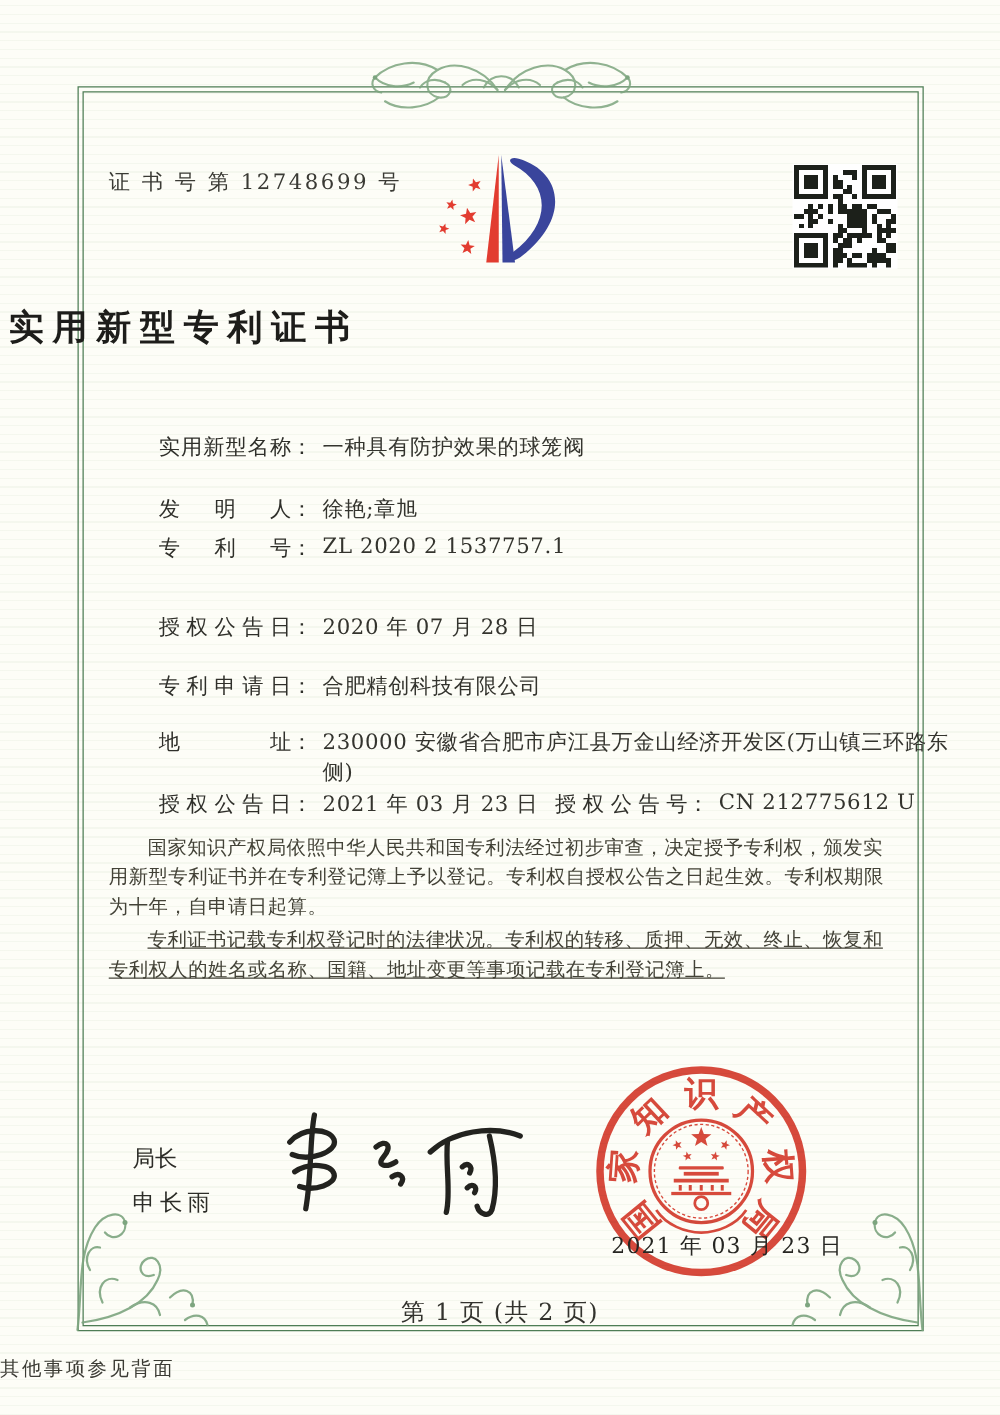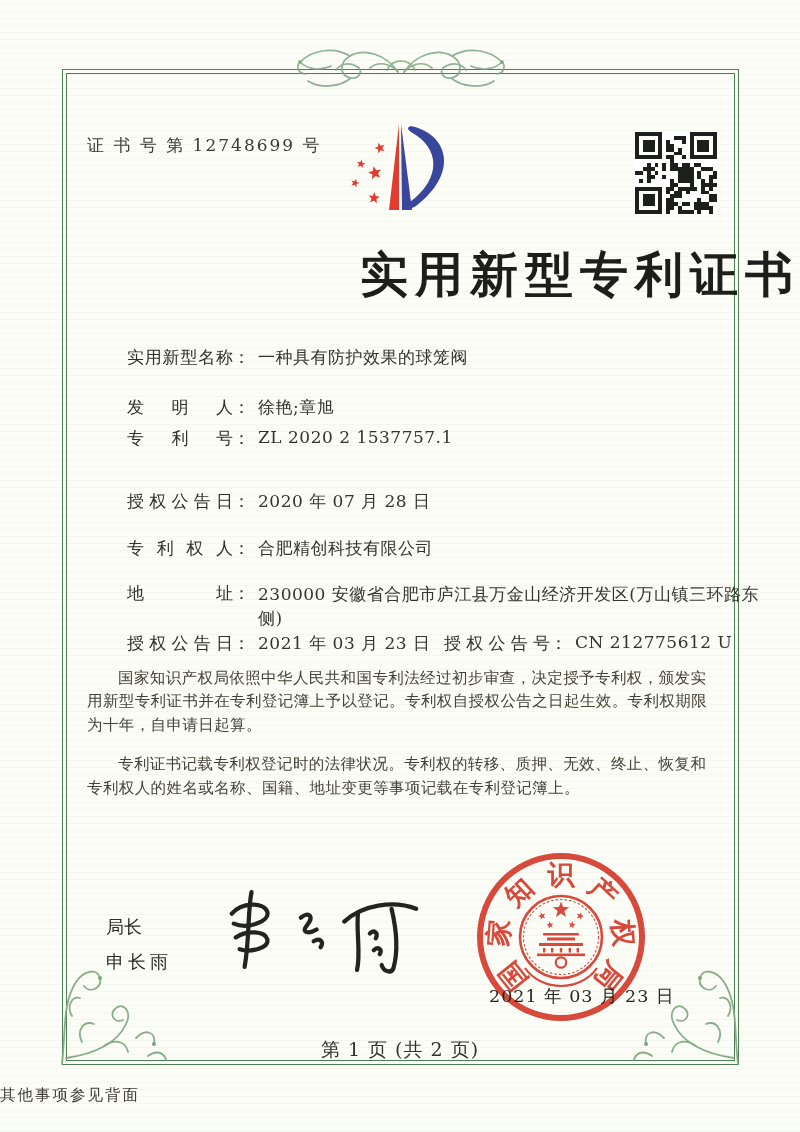--- a/index.html
+++ b/index.html
@@ -26,39 +26,39 @@
   .ornament{position:absolute; pointer-events:none;}
   
   .cert-no{
     position:absolute; left:87px; top:134px;
     font-size:17px; letter-spacing:2px; color:#3a3a34;
   }
   .logo{position:absolute; left:345px; top:110px; width:115px; height:105px;}
   .qr{position:absolute; left:634px; top:131px; width:82px; height:82px; background:#fff; padding:1px;}
   .title{
     position:absolute; left:0; top:243px; width:100%;
-    text-align:right; font-size:48px; font-weight:600;
+    text-align:left; font-size:28px; font-weight:600;
     letter-spacing:7px; text-indent:7px; color:#1d1d1a;
   }
   
   .frow{position:absolute; left:87px; white-space:nowrap; font-size:17px;margin-left:40px;}
   .flabel{
     display:inline-block; width:106px; vertical-align:top;
     text-align:justify; text-align-last:justify; color:#2f2f2a;
   }
   .fcolon{display:inline-block; vertical-align:top; margin-right:8px; color:#2f2f2a;}
   .fvalue{display:inline-block; vertical-align:top; color:#34342e; letter-spacing:0.5px;}
   .fvalue.wrap{white-space:normal; width:505px; line-height:24px;}
   
   .notice{position:absolute; left:87px; top:667px; width:626px;}
   .notice p{
     margin:0; font-size:15.5px; line-height:23.4px;
     text-indent:2em; color:#434237; letter-spacing:0.4px;
   }
-  .notice p + p{margin-top:16px;}
+  .notice p + p{margin-top:4px;text-decoration:underline;}
   
   .signer-title{position:absolute; left:106px; top:915px; font-size:18px; color:#2c2c27;}
   .signer-name{position:absolute; left:106px; top:950px; font-size:18px; letter-spacing:4px; color:#2c2c27;}
   .signature{position:absolute; left:218px; top:878px; width:212px; height:104px;}
   
   .seal{
     position:absolute; left:473px; top:849px; width:176px; height:176px;
     mix-blend-mode:multiply; opacity:0.93;
   }
   .seal svg{position:absolute; left:0; top:0;}
@@ -297,21 +297,21 @@
   <div class="frow" style="top:396px;">
     <span class="flabel">发明人</span><span class="fcolon">：</span><span class="fvalue">徐艳;章旭</span>
   </div>
   <div class="frow" style="top:427px;">
     <span class="flabel">专利号</span><span class="fcolon">：</span><span class="fvalue">ZL 2020 2 1537757.1</span>
   </div>
   <div class="frow" style="top:490px;">
     <span class="flabel">授权公告日</span><span class="fcolon">：</span><span class="fvalue">2020 年 07 月 28 日</span>
   </div>
   <div class="frow" style="top:537px;">
-    <span class="flabel">专利权人</span><span class="fcolon">：</span><span class="fvalue">合肥精创科技有限公司</span>
+    <span class="flabel">专利申请日</span><span class="fcolon">：</span><span class="fvalue">合肥精创科技有限公司</span>
   </div>
   <div class="frow" style="top:582px;">
     <span class="flabel">地址</span><span class="fcolon">：</span><span class="fvalue wrap">230000 安徽省合肥市庐江县万金山经济开发区(万山镇三环路东侧)</span>
   </div>
   <div class="frow" style="top:632px;">
     <span class="flabel">授权公告日</span><span class="fcolon">：</span><span class="fvalue">2021 年 03 月 23 日</span>
   </div>
   <div class="frow" style="left:404px; top:632px;">
     <span class="flabel">授权公告号</span><span class="fcolon">：</span><span class="fvalue">CN 212775612 U</span>
   </div>

